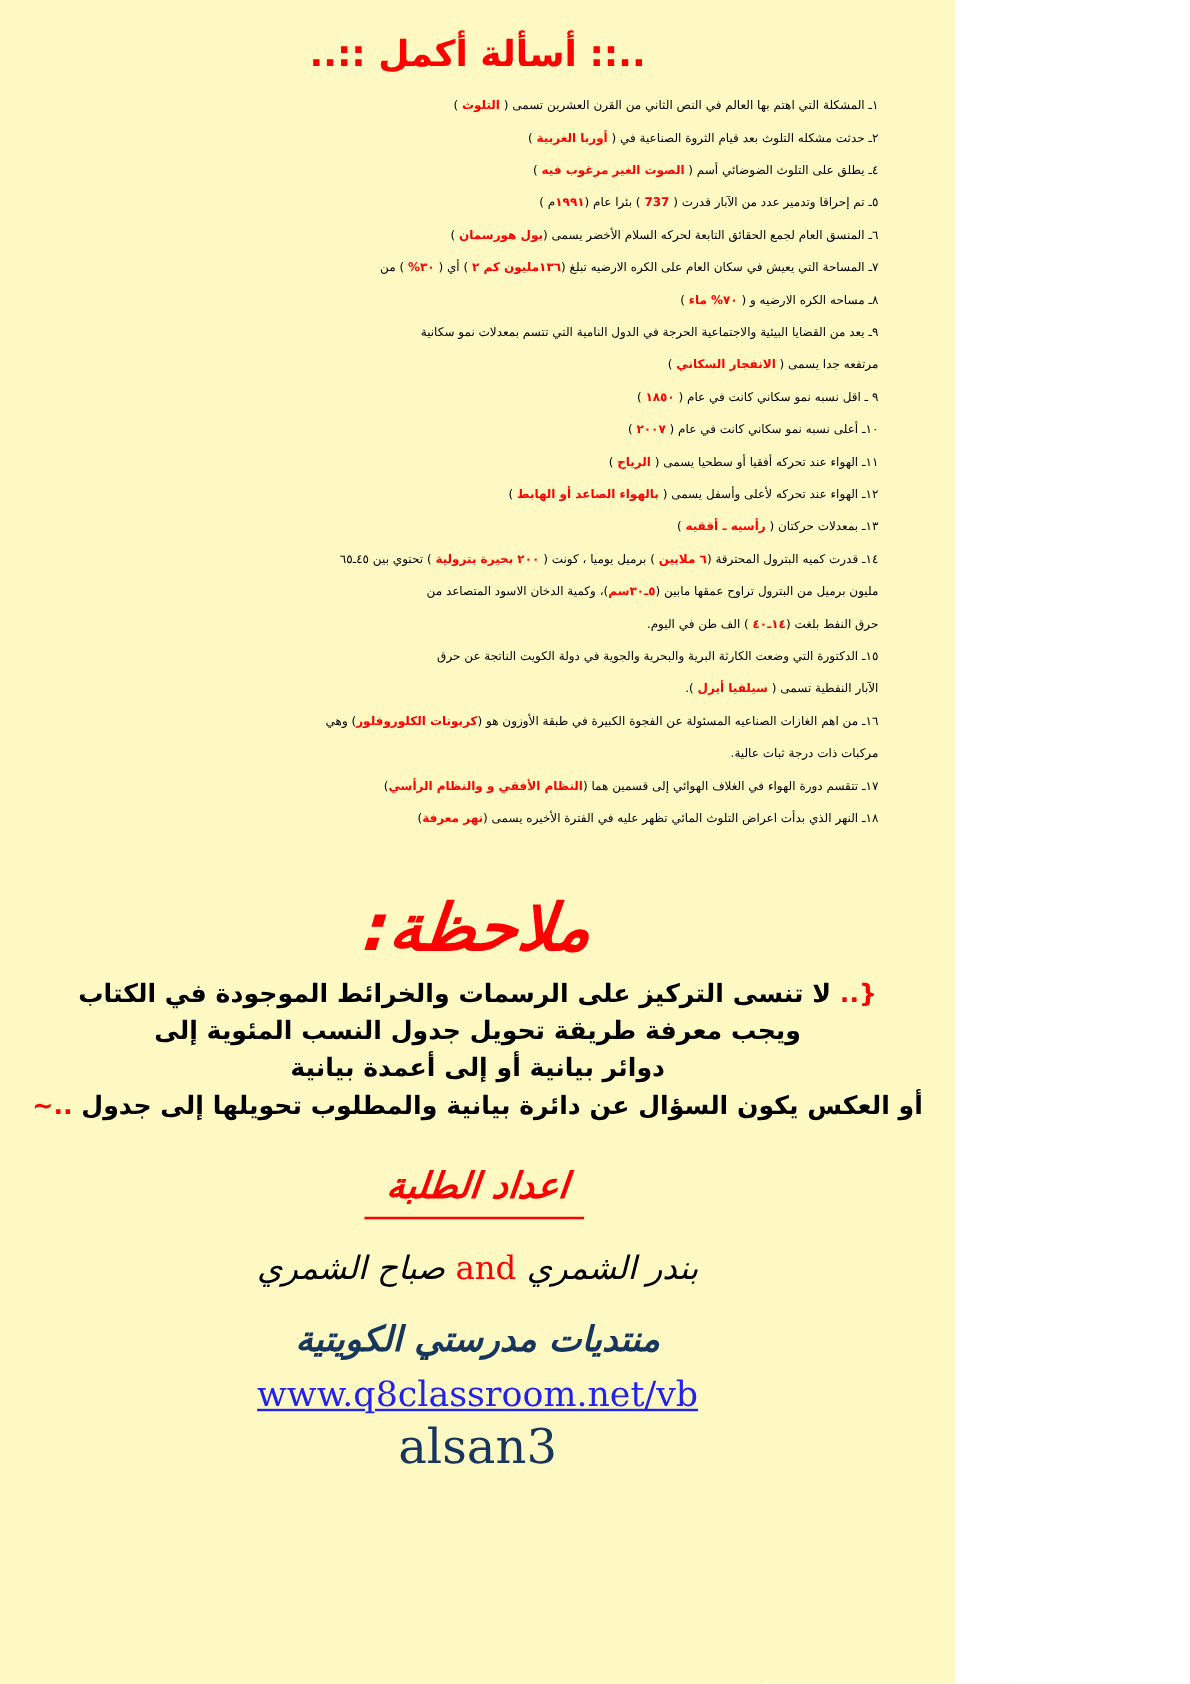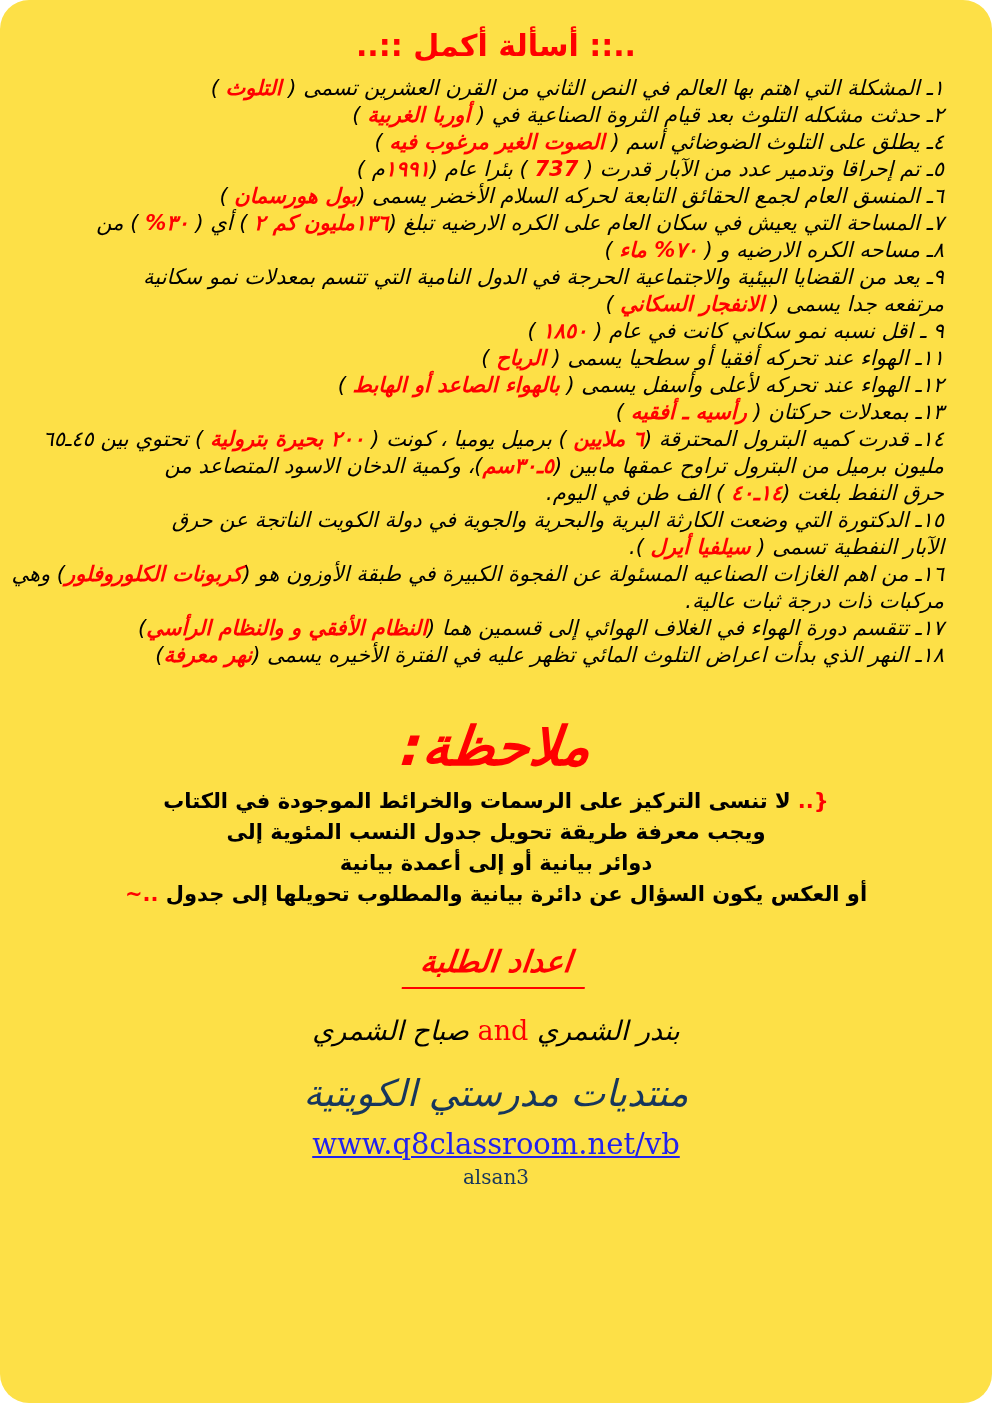--- a/index.html
+++ b/index.html
@@ -1,41 +1,39 @@
 <!DOCTYPE html>
 <html lang="ar"><head>
 <meta charset="utf-8">
 <style>
   html,body{margin:0;padding:0;background:#ffffff;}
   .page{
     position:relative;
-    width:992px;
+    width:796px;
     height:1403px;
-    background:#fde047;
+    background:#fef9c3;
     overflow:hidden;
     font-family:"DejaVu Sans",sans-serif;
     color:#000000;
-    border-radius:29px;
   }
   .title{
     margin:0;
     padding-top:28px;
     text-align:center;
     color:#FF0000;
     font-size:30px;
     font-weight:bold;
     direction:rtl;
   }
   .questions{
     direction:rtl;
     text-align:right;
-    padding:12px 48px 0 30px;
-    font-size:21px;
+    padding:12px 64px 0 30px;
+    font-size:10px;
     line-height:27px;
-    font-style:italic;
   }
   .questions .t-line{white-space:nowrap;}
   .red{color:#FF0000;font-weight:bold;}
   .note-head{
     margin-top:46px;
     text-align:center;
     color:#FF0000;
     font-size:54px;
     font-weight:bold;
     font-style:italic;
@@ -71,39 +69,39 @@
     direction:rtl;
     font-size:27px;
     font-style:italic;
   }
   .authors .red{font-family:"DejaVu Serif",serif;font-style:normal;font-weight:normal;}
   .forum{
     margin-top:26px;
     text-align:center;
     direction:rtl;
     color:#17365D;
-    font-size:37px;
-    font-weight:normal;
+    font-size:29px;
+    font-weight:bold;
     font-style:italic;
   }
   .url{
     display:block;
     margin-top:12px;
     text-align:center;
     color:#2222EE;
     font-size:29px;
     font-family:"DejaVu Serif","Liberation Serif",serif;
     text-decoration:underline;
     cursor:pointer;
   }
   .alsan{
     margin-top:4px;
     text-align:center;
     color:#17365D;
-    font-size:20px;
+    font-size:40px;
     font-family:"DejaVu Serif","Liberation Serif",serif;
   }
 </style>
 </head>
 <body>
 
 <div class="page">
 
   <h1 class="title">..:: أسألة أكمل ::..</h1>
 
@@ -111,20 +109,21 @@
       <div class="t-line"><span>١ـ المشكلة التي اهتم بها العالم في النص الثاني من القرن العشرين تسمى ( </span><span class="red">التلوث</span><span> )</span></div>
       <div class="t-line"><span>٢ـ  حدثت مشكله التلوث بعد قيام الثروة الصناعية في ( </span><span class="red">أوربا الغربية</span><span> )</span></div>
       <div class="t-line"><span>٤ـ  يطلق على التلوث الضوضائي أسم ( </span><span class="red">الصوت الغير مرغوب فيه</span><span> )</span></div>
       <div class="t-line"><span>٥ـ  تم إحراقا وتدمير عدد من الآبار قدرت ( </span><span class="red">737</span><span> ) بئرا عام (</span><span class="red">١٩٩١</span><span>م )</span></div>
       <div class="t-line"><span>٦ـ  المنسق العام لجمع  الحقائق التابعة لحركه السلام الأخضر يسمى (</span><span class="red">بول هورسمان</span><span> )</span></div>
       <div class="t-line"><span>٧ـ  المساحة التي يعيش في سكان العام على الكره الارضيه  تبلغ (</span><span class="red">١٣٦مليون كم ٢</span><span> ) أي ( </span><span class="red">٣٠%</span><span> ) من</span></div>
       <div class="t-line"><span>٨ـ  مساحه الكره الارضيه و ( </span><span class="red">٧٠% ماء</span><span> )</span></div>
       <div class="t-line"><span>٩ـ  يعد من القضايا البيئية والاجتماعية الحرجة في الدول النامية التي تتسم بمعدلات نمو سكانية</span></div>
       <div class="t-line"><span>مرتفعه جدا يسمى ( </span><span class="red">الانفجار السكاني</span><span> )</span></div>
       <div class="t-line"><span>٩ ـ اقل نسبه نمو سكاني كانت في عام ( </span><span class="red">١٨٥٠</span><span> )</span></div>
+      <div class="t-line"><span>١٠ـ أعلى  نسبه نمو سكاني كانت في عام ( </span><span class="red">٢٠٠٧</span><span> )</span></div>
       <div class="t-line"><span>١١ـ الهواء عند تحركه أفقيا  أو سطحيا يسمى ( </span><span class="red">الرياح</span><span> )</span></div>
       <div class="t-line"><span>١٢ـ الهواء عند تحركه لأعلى وأسفل يسمى ( </span><span class="red">بالهواء الصاعد أو الهابط</span><span> )</span></div>
       <div class="t-line"><span>١٣ـ بمعدلات حركتان ( </span><span class="red">رأسيه ـ أفقيه</span><span> )</span></div>
       <div class="t-line"><span>١٤ـ قدرت كميه البترول المحترقة (</span><span class="red">٦ ملايين</span><span> ) برميل يوميا ، كونت ( </span><span class="red">٢٠٠ بحيرة بترولية</span><span> ) تحتوي بين ٤٥ـ٦٥</span></div>
       <div class="t-line"><span>مليون برميل من البترول تراوح عمقها مابين (</span><span class="red">٥ـ٣٠سم</span><span>)، وكمية الدخان الاسود المتصاعد من</span></div>
       <div class="t-line"><span>حرق النفط بلغت (</span><span class="red">١٤ـ٤٠</span><span> ) الف طن في اليوم.</span></div>
       <div class="t-line"><span>١٥ـ الدكتورة التي وضعت الكارثة البرية والبحرية والجوية في دولة الكويت الناتجة عن حرق</span></div>
       <div class="t-line"><span>الآبار النفطية تسمى (  </span><span class="red">سيلفيا أيرل</span><span> ).</span></div>
       <div class="t-line"><span>١٦ـ من اهم الغازات الصناعيه المسئولة عن الفجوة الكبيرة في طبقة الأوزون هو (</span><span class="red">كربونات الكلوروفلور</span><span>) وهي</span></div>
       <div class="t-line"><span>مركبات ذات درجة ثبات عالية.</span></div>

